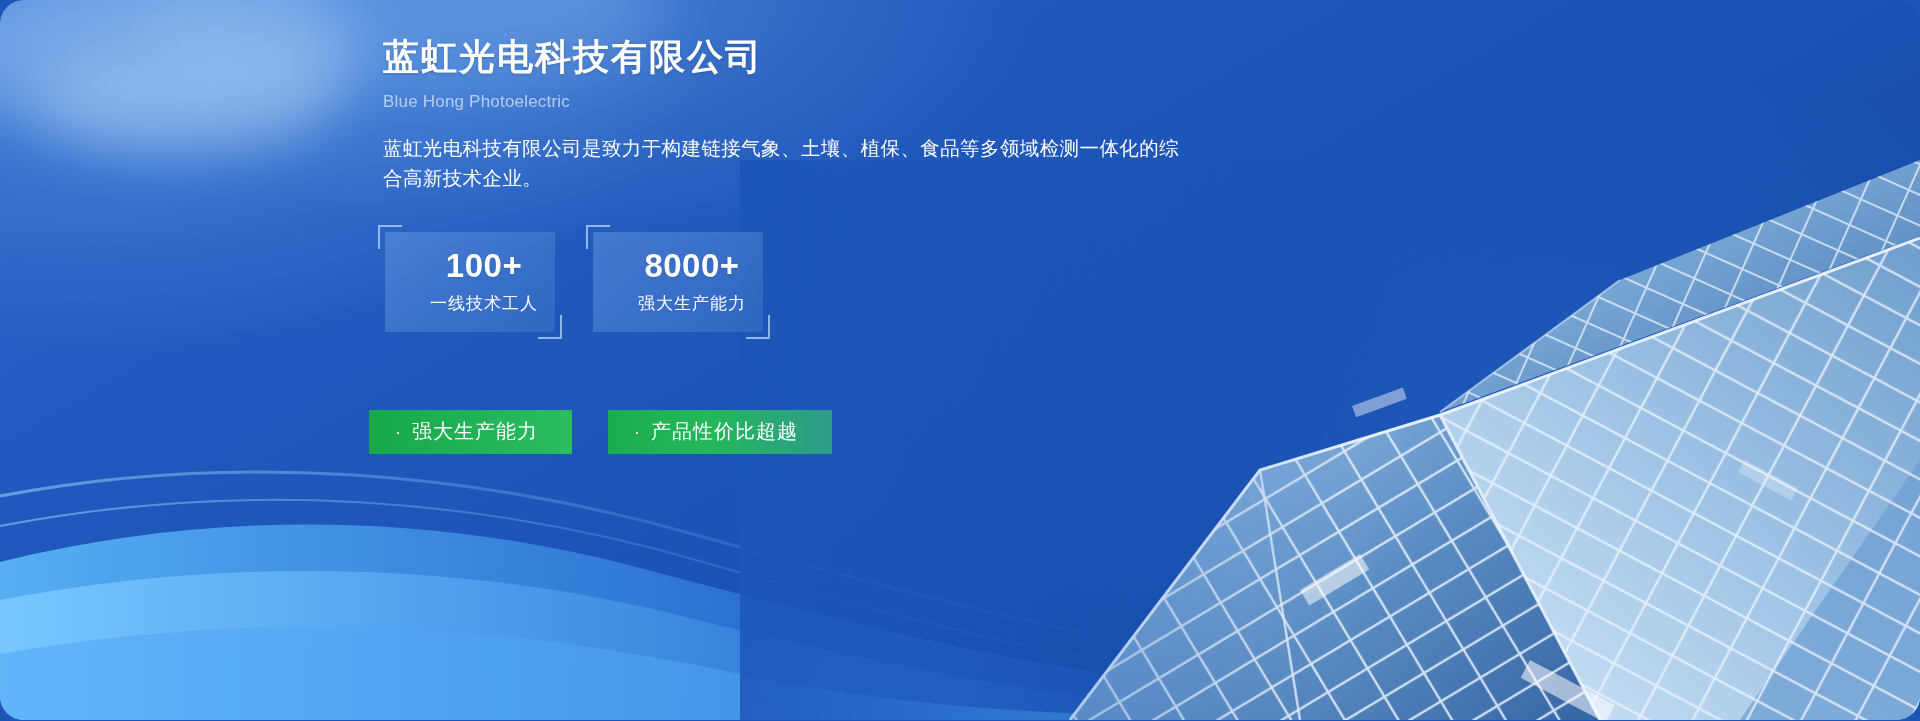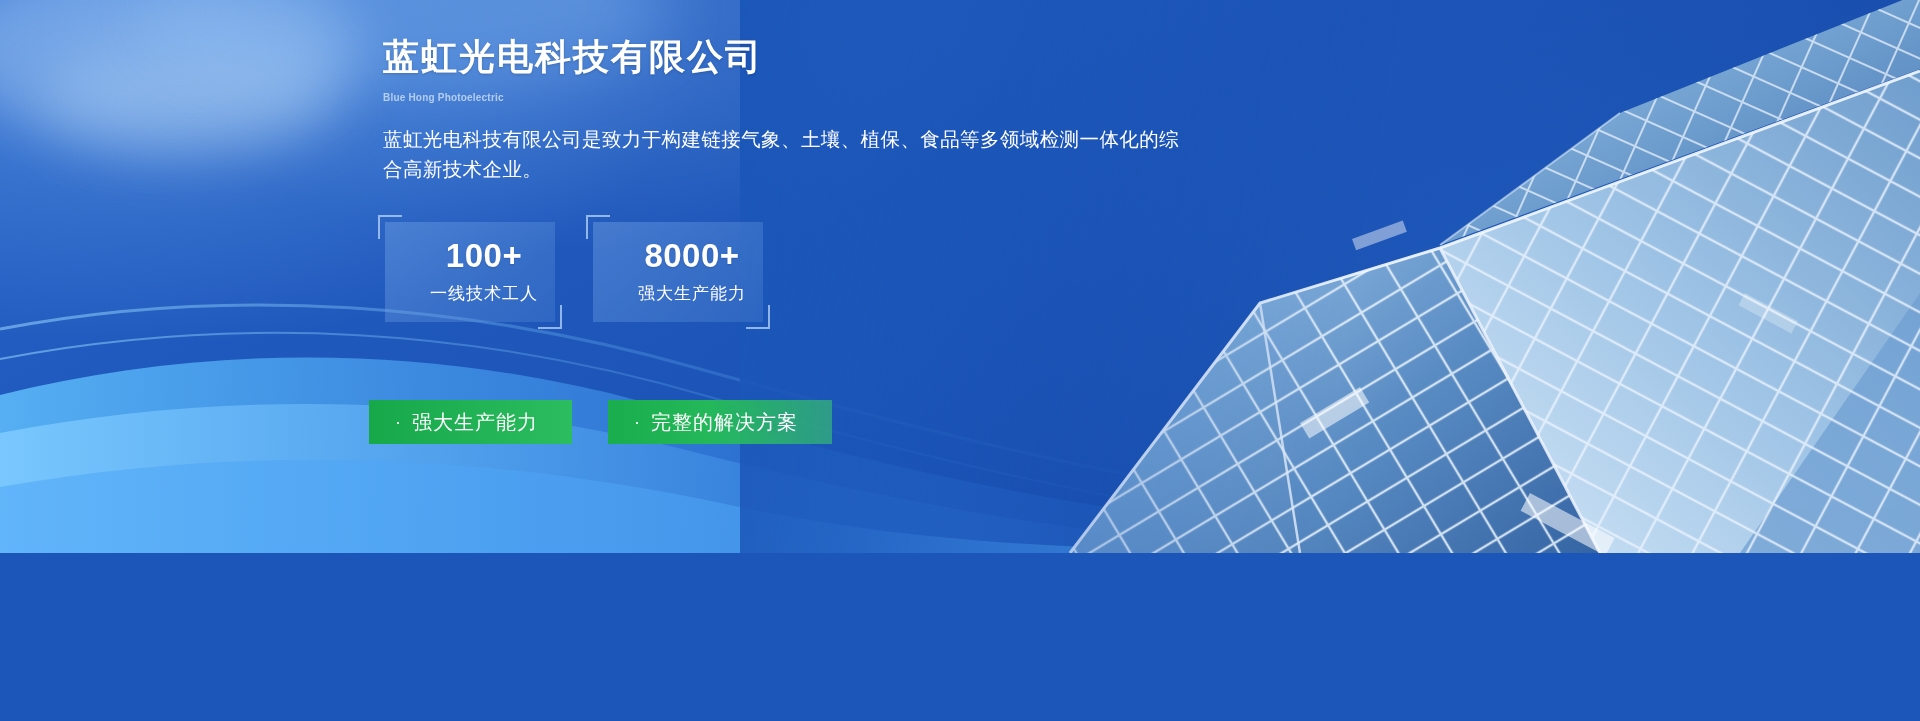--- a/index.html
+++ b/index.html
@@ -6,27 +6,28 @@
   html, body { width:1920px; height:721px; overflow:hidden; }
   body {
     font-family:"Liberation Sans", sans-serif;
     background:#1b56b8;
   }
 
   
   #banner {
     position:relative;
     width:1920px;
-    height:553px;
+    height:720px;
     overflow:hidden;
     background:
       radial-gradient(ellipse 900px 520px at 8% 4%,  rgba(120,180,245,.45) 0%, rgba(120,180,245,0) 62%),
       radial-gradient(ellipse 760px 420px at 30% 0%, rgba(150,200,250,.28) 0%, rgba(150,200,250,0) 60%),
       radial-gradient(ellipse 1100px 800px at 88% 78%, rgba(40,110,210,.55) 0%, rgba(40,110,210,0) 60%),
       linear-gradient(150deg, #2a66c9 0%, #2059bd 28%, #1c53b6 52%, #164aa8 76%, #123f96 100%);
+    border-radius: 24px;
   }
 
   
   .cloud {
     position:absolute;
     border-radius:50%;
     filter:blur(28px);
     pointer-events:none;
   }
   .cloud.c1 { left:-60px;  top:-40px;  width:420px; height:180px;
@@ -55,21 +56,21 @@
   
   .content { position:absolute; left:383px; top:34px; width:1140px; z-index:40; }
 
   .brand-cn {
     font-size:36px; font-weight:bold; color:#ffffff;
     letter-spacing:2px; line-height:1.25;
     text-shadow:0 1px 3px rgba(0,0,0,.18);
   }
   .brand-en {
     margin-top:12px;
-    font-size:10px; line-height:1.32; font-weight:700;
+    font-size:17px; line-height:1.32; font-weight:400;
     color:rgba(206,224,248,.80); letter-spacing:.2px;
   }
 
   .para {
     color:#ffffff; font-size:19.5px; line-height:1.52;
     letter-spacing:.4px; max-width:800px;
   }
   .para.p1 { margin-top:21px; }
   .para.p2 { margin-top:22px; }
 
@@ -260,18 +261,18 @@
       </div>
     </div>
 
     <div class="tags">
       <div class="tag t1">
         <span class="dot">·</span>
         <span>强大生产能力</span>
       </div>
       <div class="tag t2">
         <span class="dot">·</span>
-        <span>完整的解决方案</span>
+        <span>产品性价比超越</span>
       </div>
     </div>
 
   </div>
 </div>
 
 </body></html>

